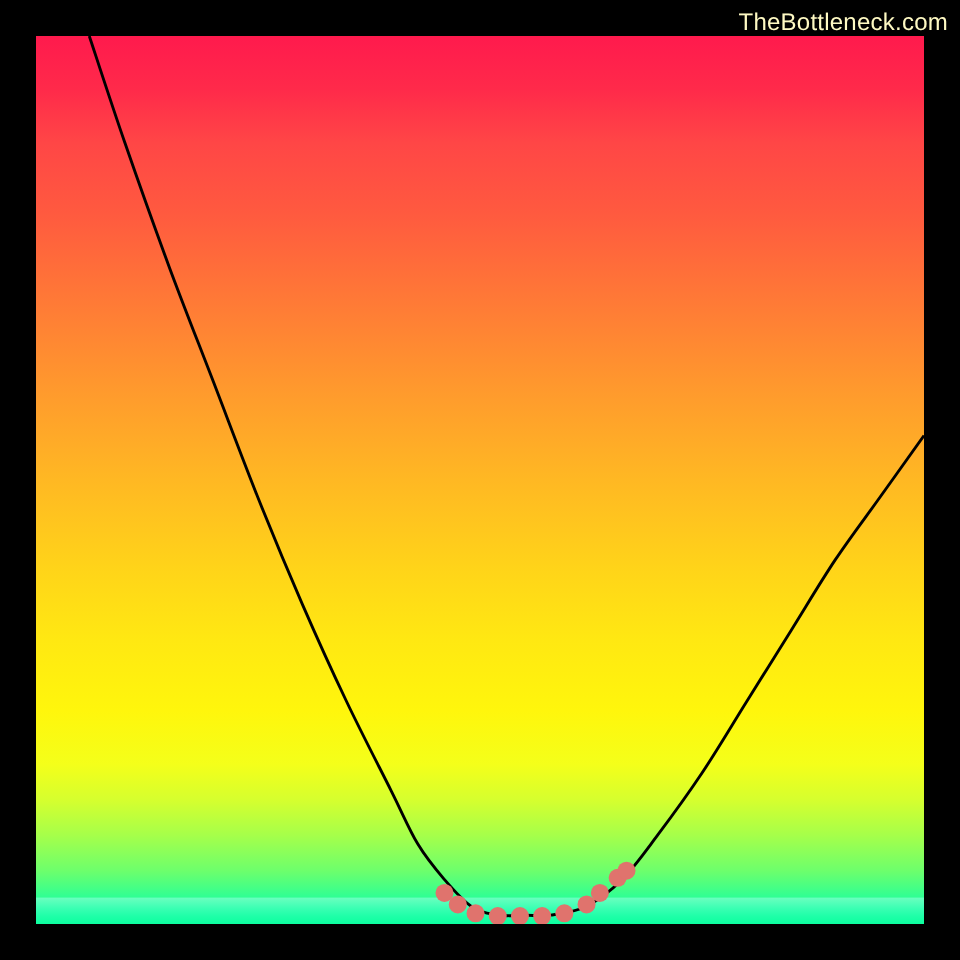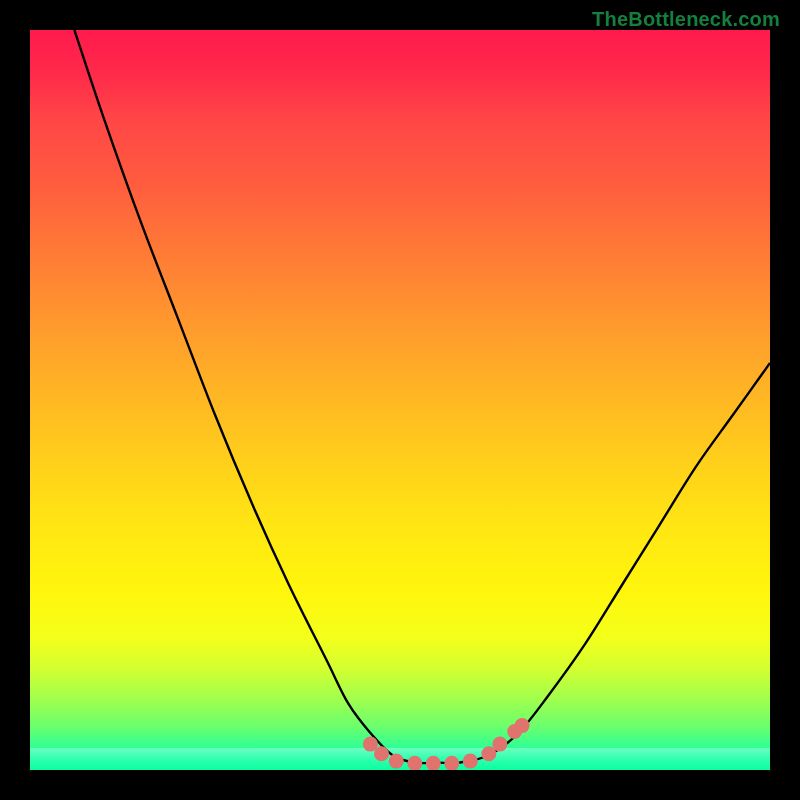--- a/index.html
+++ b/index.html
@@ -60,26 +60,25 @@
   svg.overlay {
     position: absolute;
     left: 0;
     top: 0;
     width: 740px;
     height: 740px;
   }
   .attribution {
     position: absolute;
     top: 8px;
-    right: 20px;
-    color: #15803d;
+    right: 10px;
+    color: #fef9c3;
     font-size: 20px;
     letter-spacing: 0.2px;
     user-select: none;
-    font-weight: bold;
   }
 </style>
 </head>
 <body>
 
 <div class="frame">
   <div class="plot-area">
     <div class="green-strip"></div>
     <svg class="overlay" viewBox="0 0 740 740" preserveAspectRatio="none">
       <path id="curve-path" fill="none" stroke="#000000" stroke-width="2.4" d="M 44.40 0.00 C 49.33 14.80, 62.90 56.73, 74.00 88.80 C 85.10 120.87, 98.67 159.10, 111.00 192.40 C 123.33 225.70, 135.67 256.53, 148.00 288.60 C 160.33 320.67, 172.67 353.97, 185.00 384.80 C 197.33 415.63, 209.67 445.23, 222.00 473.60 C 234.33 501.97, 246.67 529.10, 259.00 555.00 C 271.33 580.90, 286.13 609.27, 296.00 629.00 C 305.87 648.73, 310.80 661.07, 318.20 673.40 C 325.60 685.73, 333.00 694.37, 340.40 703.00 C 347.80 711.63, 355.20 720.27, 362.60 725.20 C 370.00 730.13, 377.40 731.37, 384.80 732.60 C 392.20 733.83, 399.60 732.60, 407.00 732.60 C 414.40 732.60, 420.57 733.83, 429.20 732.60 C 437.83 731.37, 448.93 730.13, 458.80 725.20 C 468.67 720.27, 478.53 712.87, 488.40 703.00 C 498.27 693.13, 506.90 680.80, 518.00 666.00 C 529.10 651.20, 542.67 632.70, 555.00 614.20 C 567.33 595.70, 579.67 574.73, 592.00 555.00 C 604.33 535.27, 616.67 515.53, 629.00 495.80 C 641.33 476.07, 653.67 455.10, 666.00 436.60 C 678.33 418.10, 690.67 402.07, 703.00 384.80 C 715.33 367.53, 733.83 341.63, 740.00 333.00"></path>

